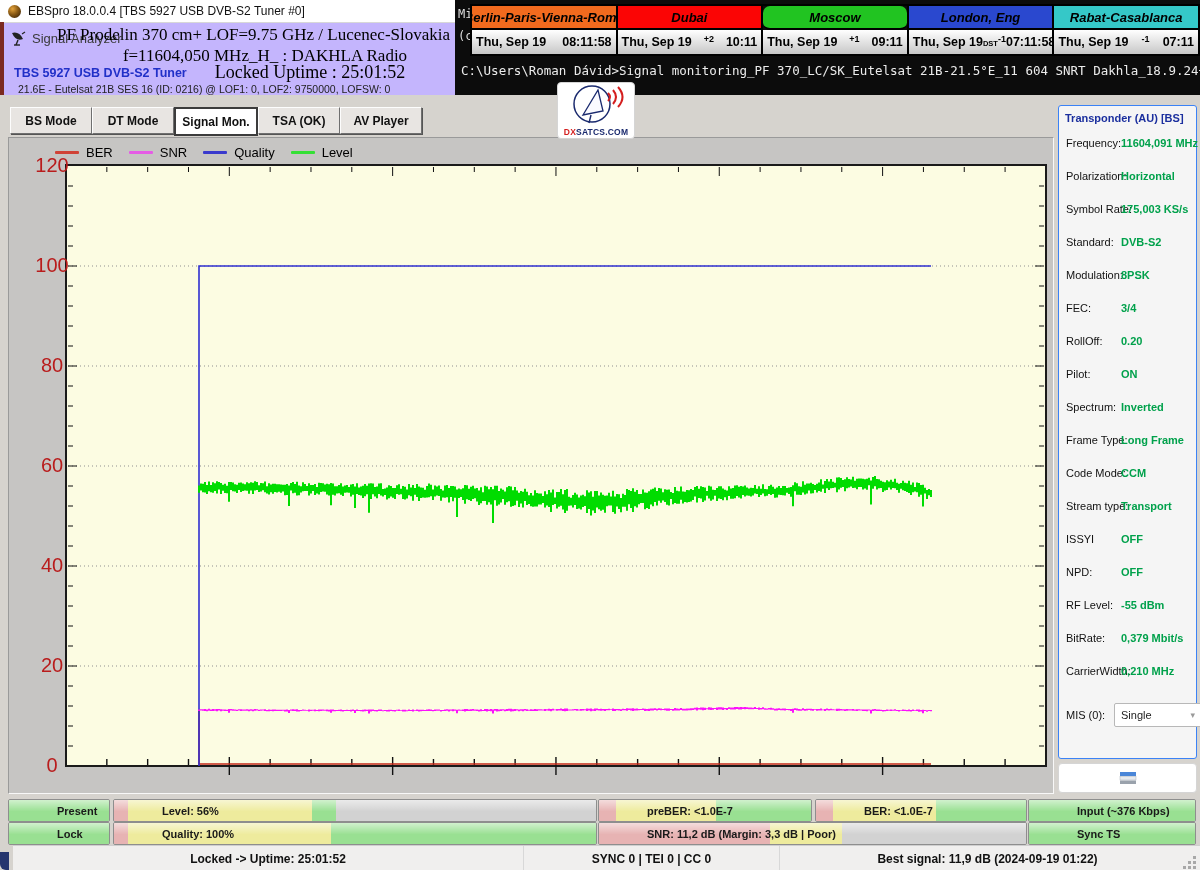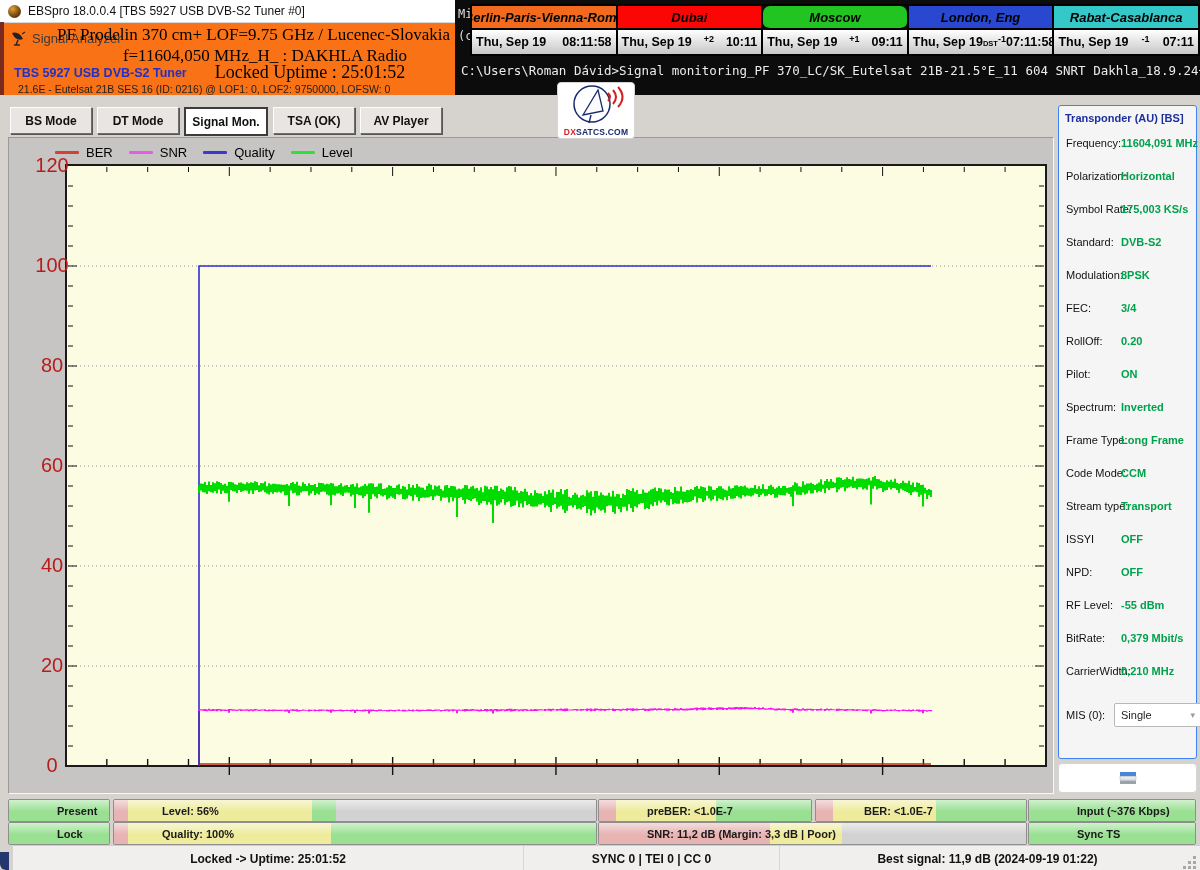--- a/index.html
+++ b/index.html
@@ -4,21 +4,21 @@
 <style>
   html,body{margin:0;padding:0;}
   body{
     width:1200px;height:870px;position:relative;overflow:hidden;
     background:#d6d3ce;font-family:"Liberation Sans",sans-serif;
     -webkit-font-smoothing:antialiased;
   }
   .abs{position:absolute;}
 
   
-  .ebspro{left:0;top:0;width:455px;height:95px;background:#f97316;}
+  .ebspro{left:0;top:0;width:455px;height:95px;background:#c4b5fd;}
   .ebspro-titlebar{left:0;top:0;width:455px;height:22px;background:#ffffff;border-bottom:1px solid #d8d8d8;}
   .ebspro-icon{left:8px;top:5px;width:13px;height:13px;border-radius:50%;
     background:radial-gradient(circle at 35% 30%, #e3a23a 0%, #8a5a14 45%, #3a2206 90%);}
   .ebspro-title{left:28px;top:4px;font-size:12px;color:#111;white-space:nowrap;}
   .maroon-edge{left:0;top:22px;width:4px;height:73px;background:#7b2a20;}
   .analyzer{left:10px;top:31px;display:flex;align-items:center;gap:5px;}
   .analyzer span{font-size:13px;color:#3a3a3a;}
   .hdr-serif{font-family:"Liberation Serif",serif;color:#000;white-space:nowrap;overflow:hidden;}
   .hdr1{left:52px;top:25px;width:403px;font-size:17px;text-align:center;}
   .hdr2{left:90px;top:46px;width:350px;font-size:17px;text-align:center;}
@@ -45,21 +45,21 @@
   .clock-off{font-size:9px;position:relative;top:-4px;font-weight:bold;}
   .clock-dst{font-size:7.5px;font-weight:bold;}
 
   
   .logo{left:557px;top:82px;width:76px;height:55px;background:#fff;border:1px solid #d5d5d5;border-radius:4px;z-index:6;}
   .logo-text{position:absolute;left:0;bottom:1px;width:100%;text-align:center;font-size:8.5px;font-weight:bold;letter-spacing:.2px;}
   .logo-dx{color:#d41e1e;} .logo-rest{color:#1a2a6e;}
 
   
   .main{left:0;top:95px;width:1200px;height:775px;background:#d6d3ce;}
-  .tabs{left:10px;top:12px;height:25px;display:flex;gap:5px;}
+  .tabs{left:10px;top:12px;height:25px;display:flex;}
   .tab{width:80px;height:25px;background:#e8e5e2;border:1px solid #6f6f6f;
     border-top-color:#fdfdfd;border-left-color:#fdfdfd;box-shadow:1px 1px 0 #555;
     display:flex;align-items:center;justify-content:center;font-size:12px;font-weight:600;color:#111;cursor:default;}
   .tab.active{background:#fff;border:2px solid #3c3c3c;box-shadow:none;font-weight:600;}
 
   
   .chart-panel{left:8px;top:42px;width:1044px;height:655px;background:#c6c5c3;
     border:1px solid; border-color:#9a9a9a #f8f8f8 #f8f8f8 #9a9a9a;}
   .legend{left:46px;top:4px;height:20px;display:flex;align-items:center;gap:16px;}
   .legend-item{display:flex;align-items:center;gap:7px;}

